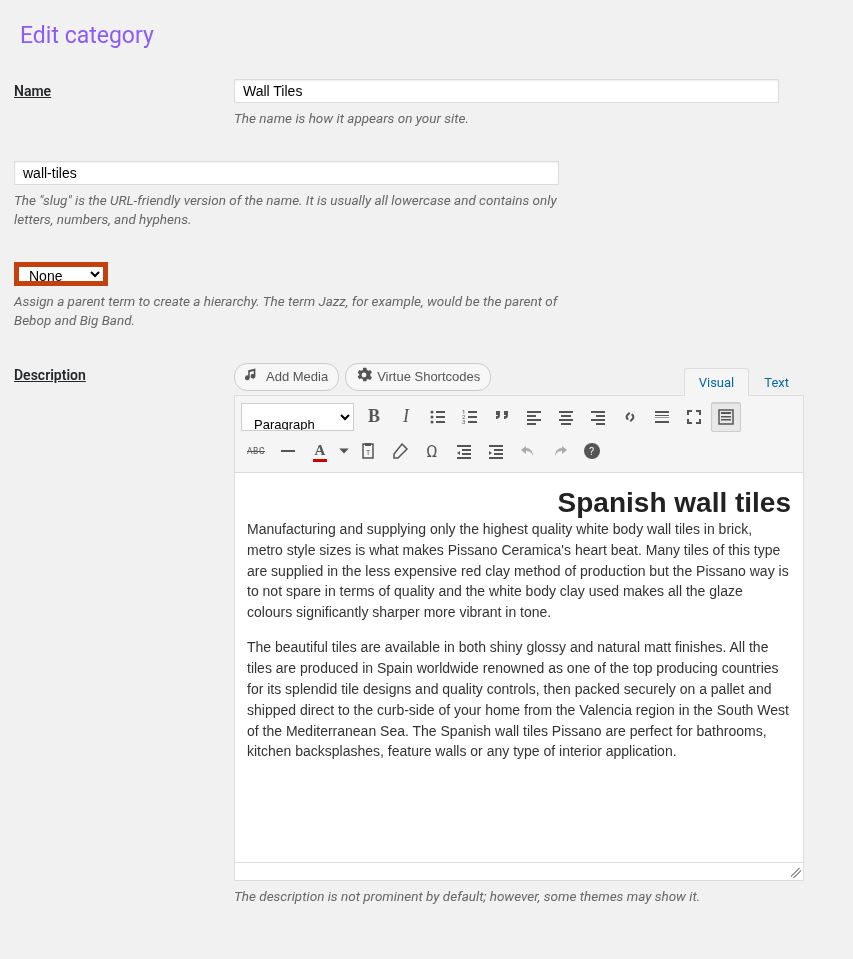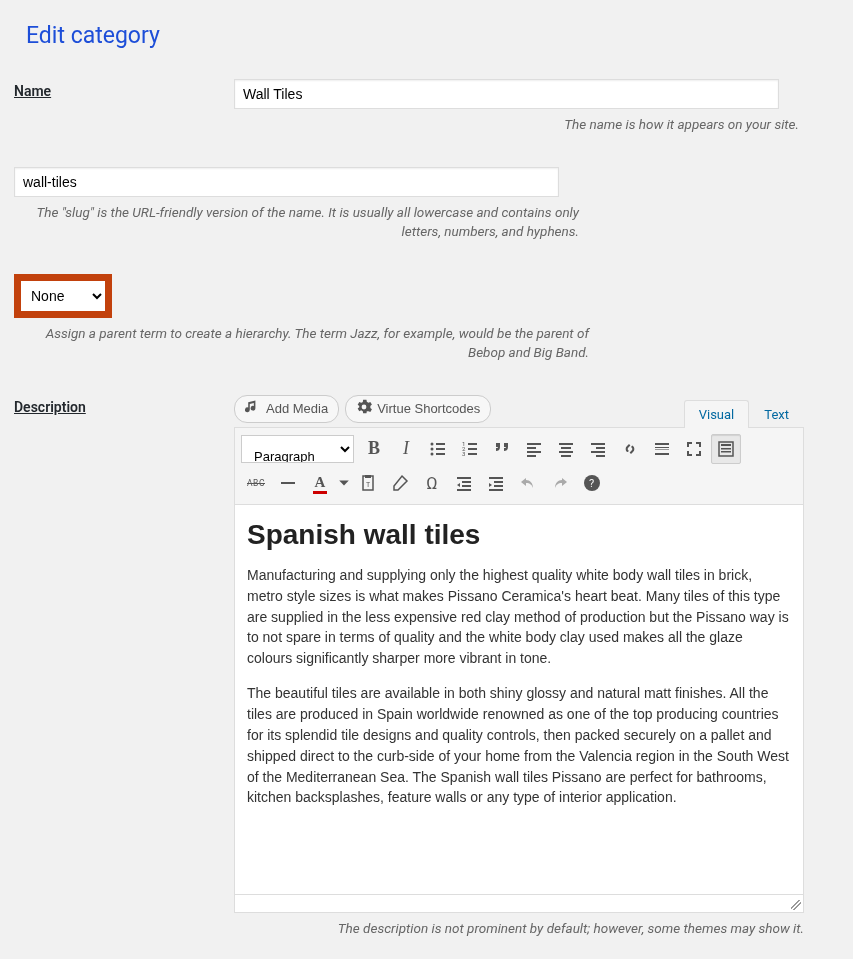--- a/index.html
+++ b/index.html
@@ -6,22 +6,22 @@
   body {
     font-family: -apple-system, BlinkMacSystemFont, "Segoe UI", Roboto, "Helvetica Neue", Arial, sans-serif;
     background: #f1f1f1;
     color: #23282d;
     font-size: 13px;
     padding: 12px 20px 40px 14px;
   }
   h1.page-title {
     font-size: 23px;
     font-weight: 400;
-    color: #1d4ed8;
-    margin: 10px 0 30px 12px;
+    color: #8b5cf6;
+    margin: 10px 0 30px 6px;
   }
   .form-row {
     display: flex;
     margin-bottom: 32px;
     align-items: flex-start;
   }
   .form-label {
     width: 220px;
     flex-shrink: 0;
     font-weight: 600;
@@ -37,36 +37,35 @@
   .form-field.wide {
     max-width: 575px;
   }
   .text-input {
     width: 100%;
     max-width: 545px;
     padding: 3px 8px;
     font-size: 14px;
     border: 1px solid #ddd;
     background: #fff;
-    height: 30px;
+    height: 24px;
     box-shadow: inset 0 1px 2px rgba(0,0,0,0.07);
   }
   .help-text {
     font-style: italic;
     color: #666;
     font-size: 13.5px;
     margin-top: 6px;
     line-height: 1.45;
-    text-align: right;
   }
   .select-input {
-    height: 44px;
+    height: 24px;
     font-size: 14px;
     padding: 0 24px 0 6px;
-    border: 7px solid #c2410c;
+    border: 5px solid #c2410c;
     background: #fff;
     min-width: 92px;
   }
   .btn-secondary {
     display: inline-flex;
     align-items: center;
     gap: 5px;
     padding: 0 10px;
     height: 28px;
     font-size: 13px;
@@ -162,22 +161,23 @@
     border: 1px solid #ddd;
     border-top: none;
     padding: 14px 12px;
     min-height: 390px;
     color: #333;
     font-family: Arial, Helvetica, sans-serif;
   }
   .editor-body h2 {
     font-size: 28px;
     font-weight: 700;
-    margin-bottom: 14px;
+    margin-bottom: 0;
     color: #222;
+    text-align: right;
   }
   .editor-body p {
     font-size: 14px;
     line-height: 1.49;
     margin-bottom: 14px;
   }
   .editor-resize {
     background: #fff;
     border: 1px solid #ddd;
     border-top: none;

